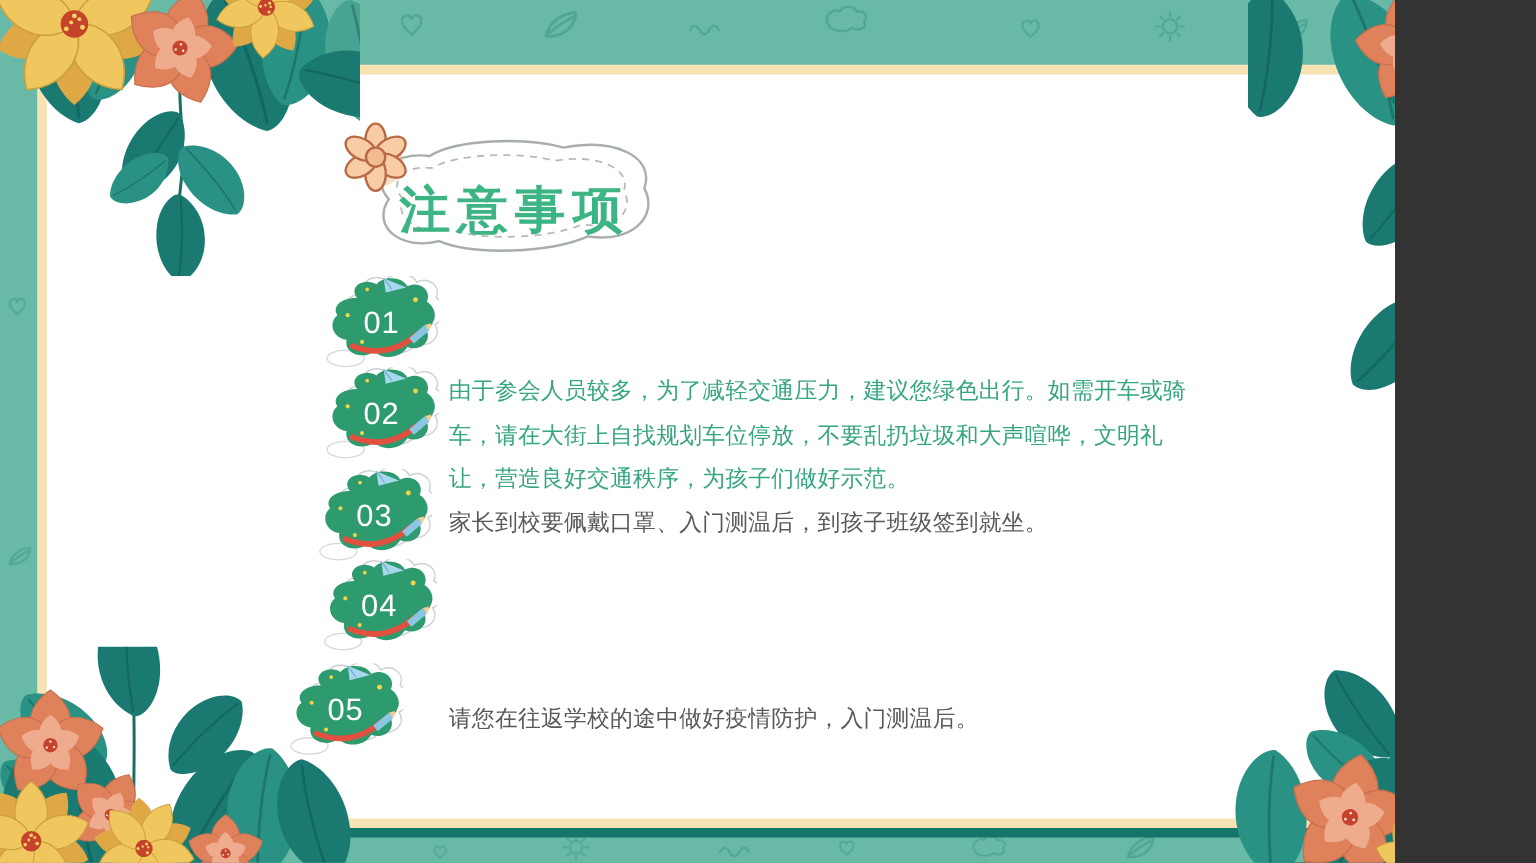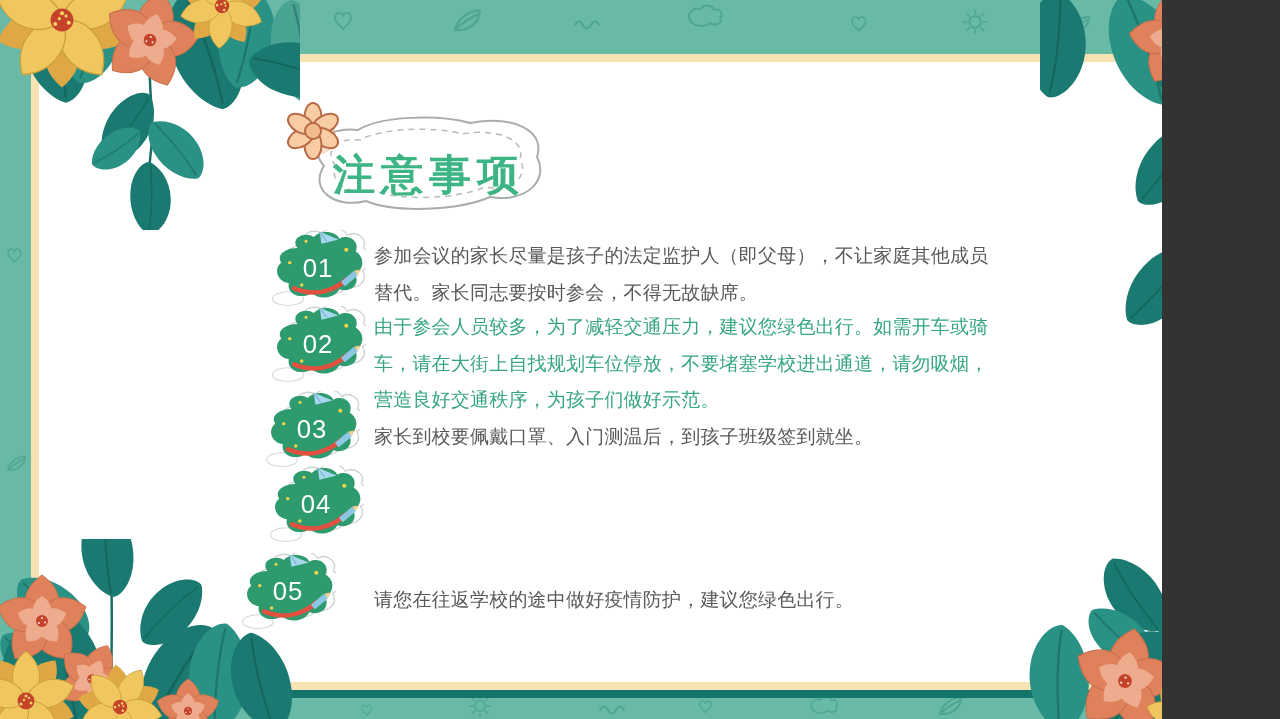--- a/index.html
+++ b/index.html
@@ -160,21 +160,20 @@
           <circle cx="37" cy="64" r="2" fill="#f4d348"></circle>
           <path d="M28,68 C50,77 72,73 90,57" stroke="#e2503f" stroke-width="5.5" fill="none" stroke-linecap="round"></path>
           <g transform="translate(85,63) rotate(-40)">
             <rect x="0" y="-3.5" width="20" height="7" rx="1" fill="#8cc6e3"></rect>
             <polygon points="20,-3.5 27,0 20,3.5" fill="#f0cf90"></polygon>
             <polygon points="25.2,-0.9 27,0 25.2,0.9" fill="#8a6b4a"></polygon>
           </g>
           <text class="badge-num" x="56" y="55" text-anchor="middle">01</text>
         </svg>
       </div>
-      <div class="item-text gray" style="top: 8px;">参加会议的家长尽量是孩子的法定监护人（即父母），不让家庭其他成员替代。家长同志要按时参会，不得无故缺席。</div>
     </div>
 
     <div class="item" style="top: 306px;">
       <div class="badge" style="left: 270px;">
         <svg width="96" height="79" viewBox="0 0 112 92">
           <use href="#cloudPath" transform="translate(9,-4)" style="fill:none;stroke:#cdd3d2;stroke-width:1.5"></use>
           <ellipse cx="21" cy="80" rx="18" ry="8" style="fill:none;stroke:#d4d9d8;stroke-width:1.3"></ellipse>
           <use href="#cloudPath" style="fill:var(--badge-green,#2d9b6e)"></use>
           <g>
             <polygon points="58,2 80,11 60,16" fill="#a6d7ec"></polygon>
@@ -186,21 +185,21 @@
           <circle cx="37" cy="64" r="2" fill="#f4d348"></circle>
           <path d="M28,68 C50,77 72,73 90,57" stroke="#e2503f" stroke-width="5.5" fill="none" stroke-linecap="round"></path>
           <g transform="translate(85,63) rotate(-40)">
             <rect x="0" y="-3.5" width="20" height="7" rx="1" fill="#8cc6e3"></rect>
             <polygon points="20,-3.5 27,0 20,3.5" fill="#f0cf90"></polygon>
             <polygon points="25.2,-0.9 27,0 25.2,0.9" fill="#8a6b4a"></polygon>
           </g>
           <text class="badge-num" x="56" y="55" text-anchor="middle">02</text>
         </svg>
       </div>
-      <div class="item-text green" style="top: 3px;">由于参会人员较多，为了减轻交通压力，建议您绿色出行。如需开车或骑车，请在大街上自找规划车位停放，不要堵塞学校进出通道，请勿吸烟，营造良好交通秩序，为孩子们做好示范。</div>
+      <div class="item-text green" style="top: 3px;">由于参会人员较多，为了减轻交通压力，建议您绿色出行。如需开车或骑车，请在大街上自找规划车位停放，不要乱扔垃圾和大声喧哗，文明礼让，营造良好交通秩序，为孩子们做好示范。</div>
     </div>
 
     <div class="item" style="top: 391px;">
       <div class="badge" style="left: 264px; text-align: center;">
         <svg width="96" height="79" viewBox="0 0 112 92">
           <use href="#cloudPath" transform="translate(9,-4)" style="fill:none;stroke:#cdd3d2;stroke-width:1.5"></use>
           <ellipse cx="21" cy="80" rx="18" ry="8" style="fill:none;stroke:#d4d9d8;stroke-width:1.3"></ellipse>
           <use href="#cloudPath" style="fill:var(--badge-green,#2d9b6e)"></use>
           <g>
             <polygon points="58,2 80,11 60,16" fill="#a6d7ec"></polygon>
@@ -263,21 +262,21 @@
           <circle cx="37" cy="64" r="2" fill="#f4d348"></circle>
           <path d="M28,68 C50,77 72,73 90,57" stroke="#e2503f" stroke-width="5.5" fill="none" stroke-linecap="round"></path>
           <g transform="translate(85,63) rotate(-40)">
             <rect x="0" y="-3.5" width="20" height="7" rx="1" fill="#8cc6e3"></rect>
             <polygon points="20,-3.5 27,0 20,3.5" fill="#f0cf90"></polygon>
             <polygon points="25.2,-0.9 27,0 25.2,0.9" fill="#8a6b4a"></polygon>
           </g>
           <text class="badge-num" x="56" y="55" text-anchor="middle">05</text>
         </svg>
       </div>
-      <div class="item-text gray" style="top: 29px;">请您在往返学校的途中做好疫情防护，建议您绿色出行。</div>
+      <div class="item-text gray" style="top: 29px;">请您在往返学校的途中做好疫情防护，入门测温后。</div>
     </div>
   </div>
 
   <svg class="corner c-tl" width="300" height="230" viewBox="0 0 300 230">
     <g>
       <use href="#leafShape" fill="#1a7a71" transform="translate(40,-5) rotate(120) scale(1.15)"></use>
       <use href="#leafShape" fill="#2a9185" transform="translate(105,-10) rotate(150)"></use>
       <use href="#leafShape" fill="#1a7a71" transform="translate(185,-5) rotate(115) scale(1.25)"></use>
       <use href="#leafShape" fill="#2a9185" transform="translate(255,-12) rotate(145) scale(1.05)"></use>
       <use href="#leafShape" fill="#49a393" transform="translate(292,0) rotate(125) scale(1.1)"></use>

